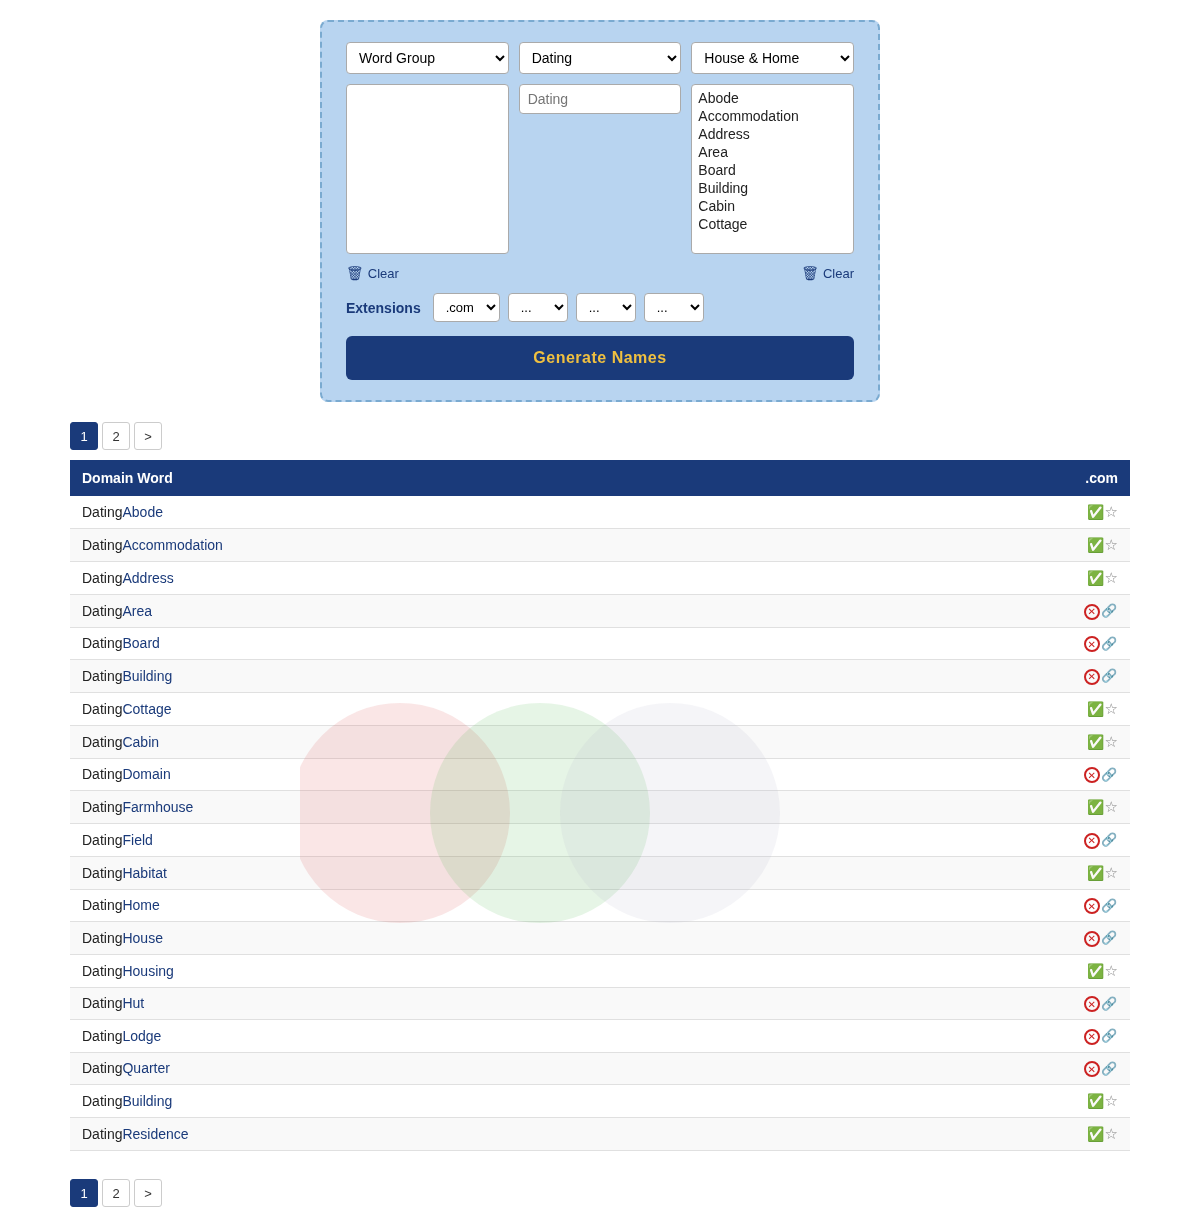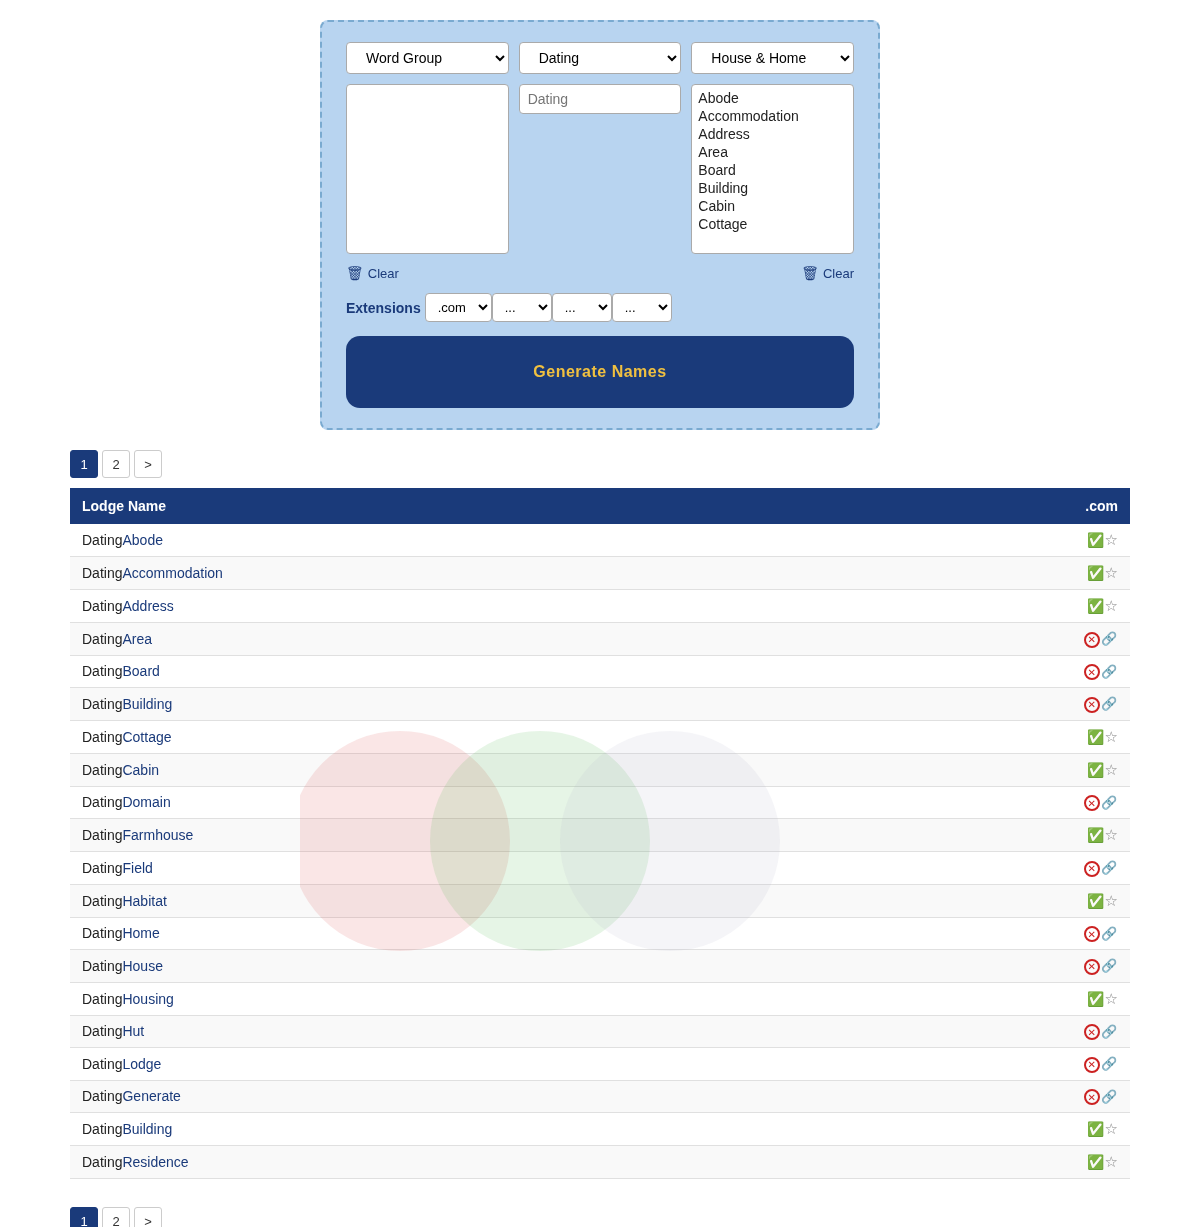--- a/index.html
+++ b/index.html
@@ -26,21 +26,21 @@
       color: #1a3a7a;
       margin-bottom: 16px;
     }
     .dropdowns-row {
       display: flex;
       gap: 10px;
       margin-bottom: 10px;
     }
     .dropdowns-row select {
       flex: 1;
-      padding: 6px 15px;
+      padding: 6px 8px;
       border: 1px solid #aaa;
       border-radius: 4px;
       background: #fff;
       font-size: 14px;
       cursor: pointer;
     }
     .inputs-row {
       display: flex;
       gap: 10px;
       margin-bottom: 8px;
@@ -103,45 +103,46 @@
       display: flex;
       align-items: center;
       gap: 4px;
     }
     .clear-btn .trash-icon {
       font-size: 14px;
     }
     .extensions-row {
       display: flex;
       align-items: center;
+      gap: 8px;
       margin-bottom: 14px;
     }
     .extensions-label {
       font-weight: bold;
       color: #1a3a7a;
       font-size: 14px;
       margin-right: 4px;
     }
     .extensions-row select {
       padding: 5px 8px;
       border: 1px solid #aaa;
       border-radius: 4px;
       background: #fff;
       font-size: 13px;
       cursor: pointer;
     }
     .generate-btn {
       width: 100%;
-      padding: 27px;
+      padding: 13px;
       background: #1a3a7a;
       color: #f0c040;
       font-size: 16px;
       font-weight: bold;
       border: none;
-      border-radius: 14px;
+      border-radius: 6px;
       cursor: pointer;
       letter-spacing: 0.5px;
     }
 
     
     .pagination {
       display: flex;
       gap: 4px;
       margin: 14px 0 10px 0;
     }
@@ -362,21 +363,21 @@
     <svg class="circles-watermark" width="500" height="260" viewBox="0 0 500 260">
       <circle cx="100" cy="130" r="110" fill="rgba(220,60,60,0.13)"></circle>
       <circle cx="240" cy="130" r="110" fill="rgba(60,180,60,0.13)"></circle>
       <circle cx="370" cy="130" r="110" fill="rgba(180,180,200,0.13)"></circle>
     </svg>
 
 
     <table class="results-table">
       <thead>
         <tr>
-          <th class="col-domain">Lodge Name</th>
+          <th class="col-domain">Domain Word</th>
           <th class="col-ext">.com</th>
         </tr>
       </thead>
       <tbody id="table-body">
       <tr>
             <td class="col-domain"><span class="prefix">Dating</span><span class="word">Abode</span></td>
             <td class="col-icons"><span class="icon-check-green" style="font-size: 14px;">✅</span><span class="icon-star">☆</span></td>
           </tr>
           <tr>
             <td class="col-domain"><span class="prefix">Dating</span><span class="word">Accommodation</span></td>
@@ -436,21 +437,21 @@
           </tr>
           <tr>
             <td class="col-domain"><span class="prefix">Dating</span><span class="word">Hut</span></td>
             <td class="col-icons"><span class="icon-x-red" style="display: inline-flex; align-items: center; justify-content: center; width: 16px; height: 16px; border-radius: 50%; border: 2px solid rgb(204, 34, 34); font-size: 10px; color: rgb(204, 34, 34); margin-right: 2px;">✕</span><span class="icon-link" style="font-size: 13px;">🔗</span></td>
           </tr>
           <tr>
             <td class="col-domain"><span class="prefix">Dating</span><span class="word">Lodge</span></td>
             <td class="col-icons"><span class="icon-x-red" style="display: inline-flex; align-items: center; justify-content: center; width: 16px; height: 16px; border-radius: 50%; border: 2px solid rgb(204, 34, 34); font-size: 10px; color: rgb(204, 34, 34); margin-right: 2px;">✕</span><span class="icon-link" style="font-size: 13px;">🔗</span></td>
           </tr>
           <tr>
-            <td class="col-domain"><span class="prefix">Dating</span><span class="word">Generate</span></td>
+            <td class="col-domain"><span class="prefix">Dating</span><span class="word">Quarter</span></td>
             <td class="col-icons"><span class="icon-x-red" style="display: inline-flex; align-items: center; justify-content: center; width: 16px; height: 16px; border-radius: 50%; border: 2px solid rgb(204, 34, 34); font-size: 10px; color: rgb(204, 34, 34); margin-right: 2px;">✕</span><span class="icon-link" style="font-size: 13px;">🔗</span></td>
           </tr>
           <tr>
             <td class="col-domain"><span class="prefix">Dating</span><span class="word">Building</span></td>
             <td class="col-icons"><span class="icon-check-green" style="font-size: 14px;">✅</span><span class="icon-star">☆</span></td>
           </tr>
           <tr>
             <td class="col-domain"><span class="prefix">Dating</span><span class="word">Residence</span></td>
             <td class="col-icons"><span class="icon-check-green" style="font-size: 14px;">✅</span><span class="icon-star">☆</span></td>
           </tr>

